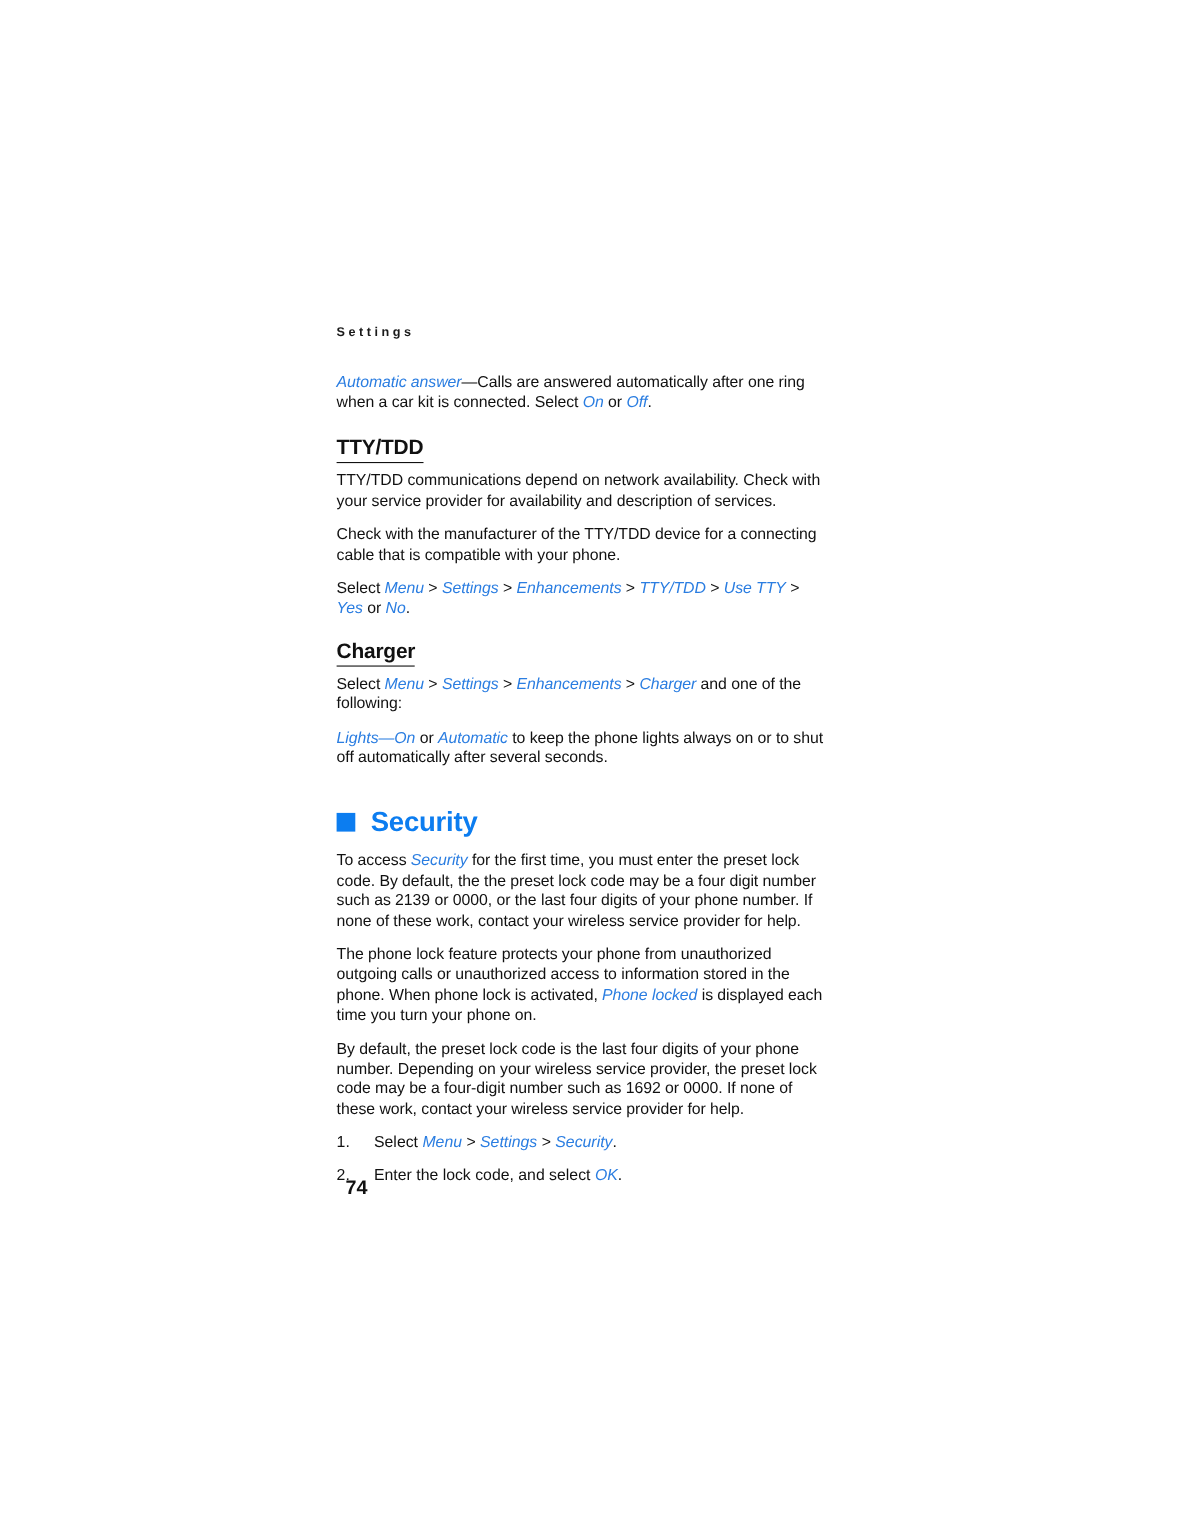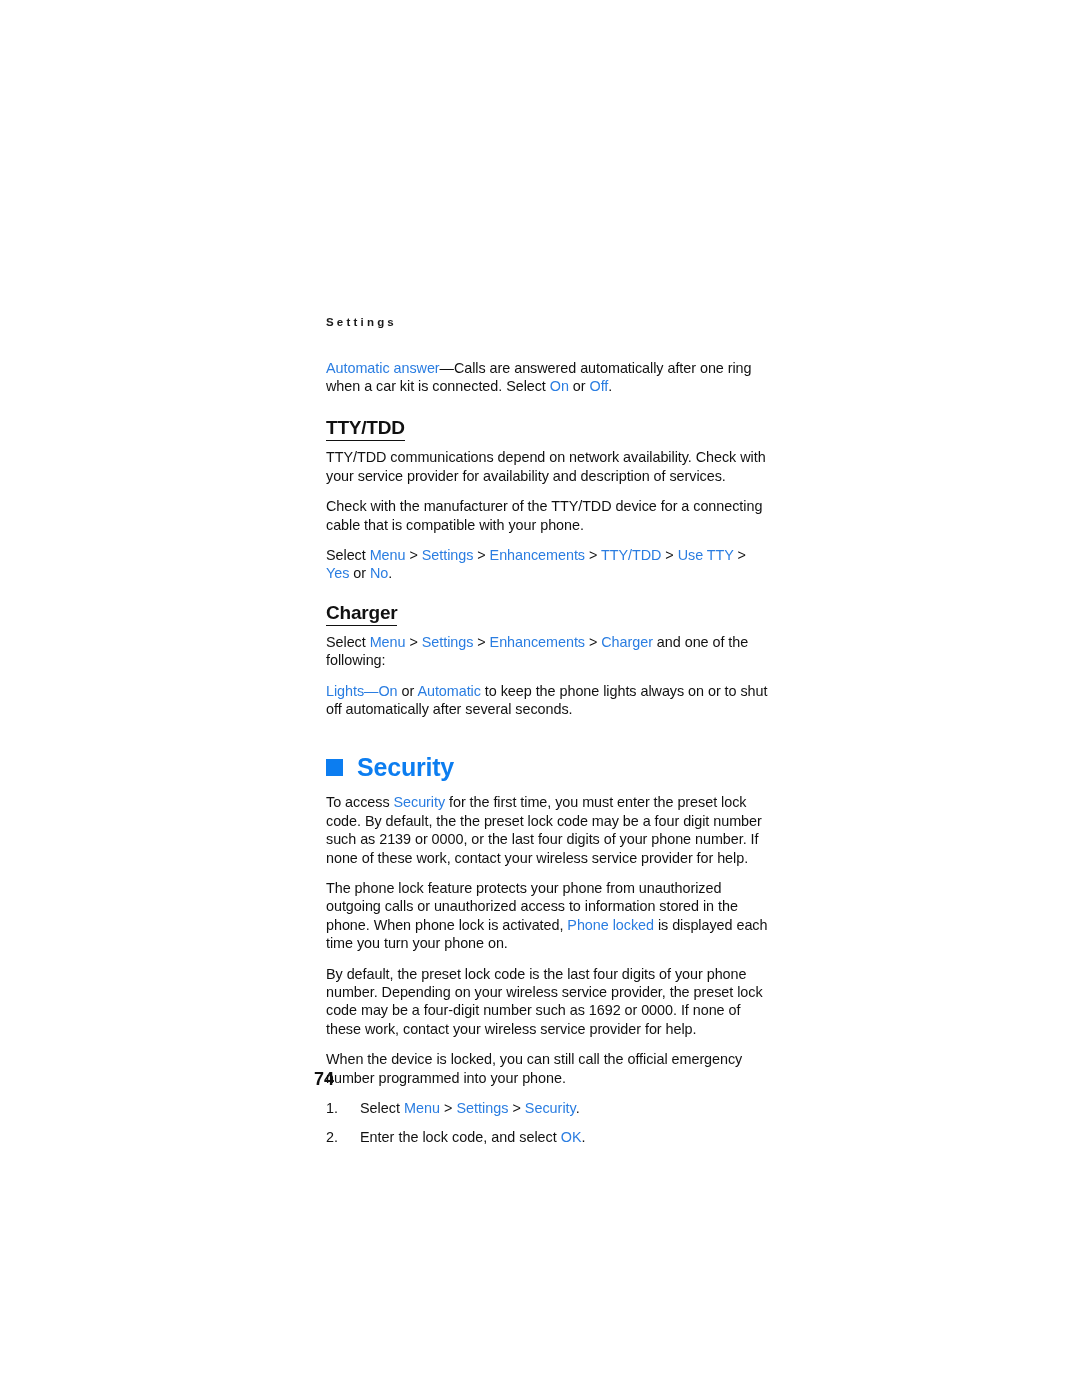--- a/index.html
+++ b/index.html
@@ -20,24 +20,23 @@
     position: absolute;
     left: 0;
     top: 0;
     width: 1080px;
     height: 1397px;
     background: #ffffff;
   }
 
   .content {
     position: absolute;
-    left: 326px;
+    left: 306px;
     top: 297px;
     width: 444px;
-    margin-top: 20px;
   }
 
   
   .running-header {
     font-size: 11.5px;
     font-weight: bold;
     letter-spacing: 3.2px;
     color: #1a1a1a;
     margin: 0 0 30px 0;
     line-height: 1;
@@ -49,20 +48,21 @@
     line-height: 18.4px;
     margin: 0 0 12px 0;
     color: #111111;
     text-align: left;
     letter-spacing: -0.05px;
   }
 
   
   .ui {
     color: #2a7de1;
+    font-style: italic;
   }
   .sep {
     color: #111111;
     font-style: normal;
   }
   .blk {
     color: #111111;
     font-style: normal;
   }
 
@@ -181,21 +181,20 @@
       <h2 class="section-title">Security</h2>
     </div>
     <p class="body">
       <span>To access </span><span class="ui">Security</span><span> for the first time, you must enter the preset lock code. By default, the the preset lock code may be a four digit number such as 2139 or 0000, or the last four digits of your phone number. If none of these work, contact your wireless service provider for help.</span>
     </p>
 
     <p class="body">
       <span>The phone lock feature protects your phone from unauthorized outgoing calls or unauthorized access to information stored in the phone. When phone lock is activated, </span><span class="ui">Phone locked</span><span> is displayed each time you turn your phone on.</span>
     </p>
     <p class="body">By default, the preset lock code is the last four digits of your phone number. Depending on your wireless service provider, the preset lock code may be a four-digit number such as 1692 or 0000. If none of these work, contact your wireless service provider for help.</p>
-    <p class="body">When the device is locked, you can still call the official emergency number programmed into your phone.</p>
 
     <ol class="steps">
       <li>
         <span class="num">1.</span><span>Select </span><span class="ui">Menu</span><span class="sep"> &gt; </span><span class="ui">Settings</span><span class="sep"> &gt; </span><span class="ui">Security</span><span class="blk">.</span>
       </li>
       <li>
         <span class="num">2.</span><span>Enter the lock code, and select </span><span class="ui">OK</span><span class="blk">.</span>
       </li>
     </ol>
 

